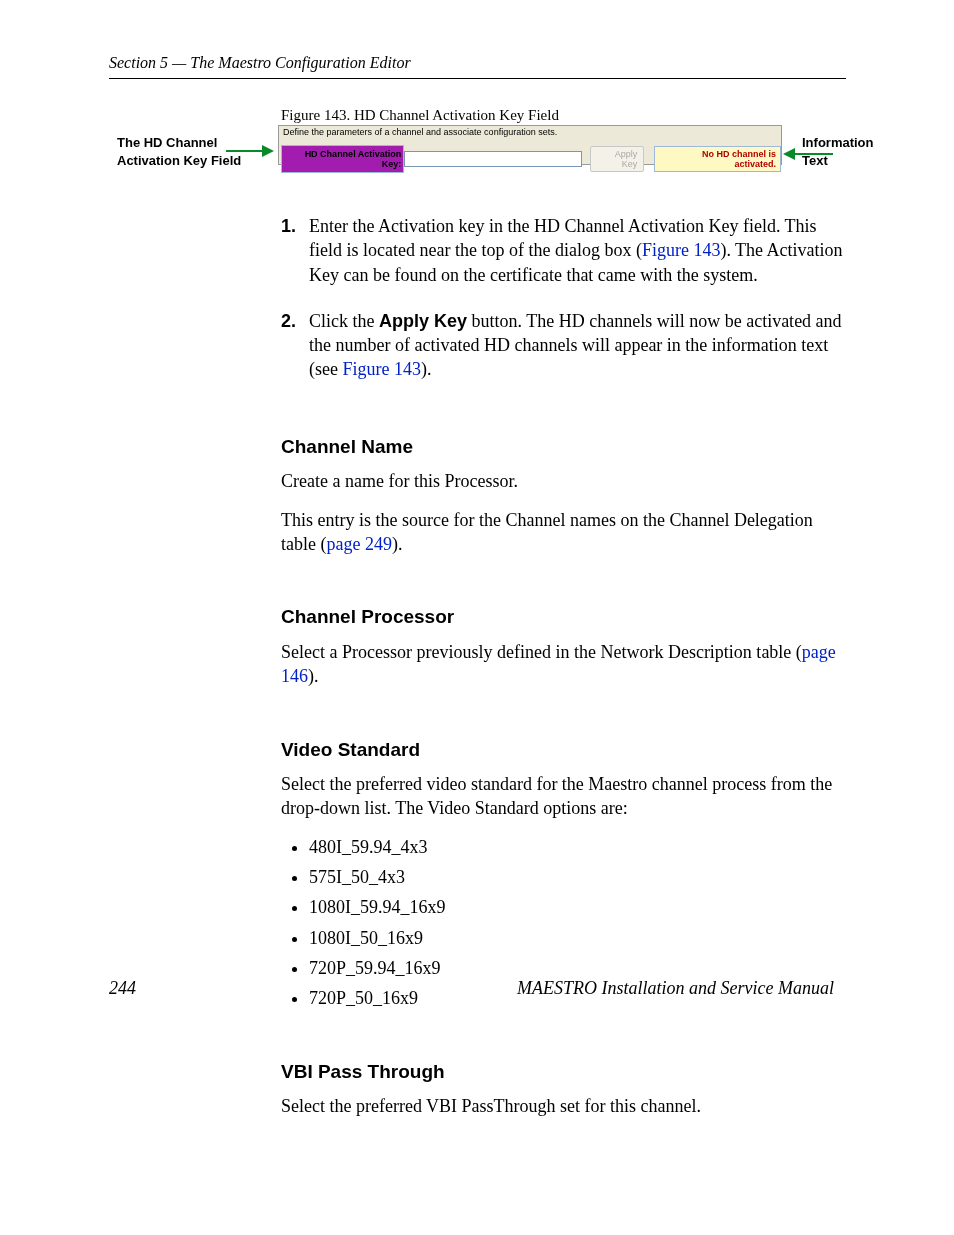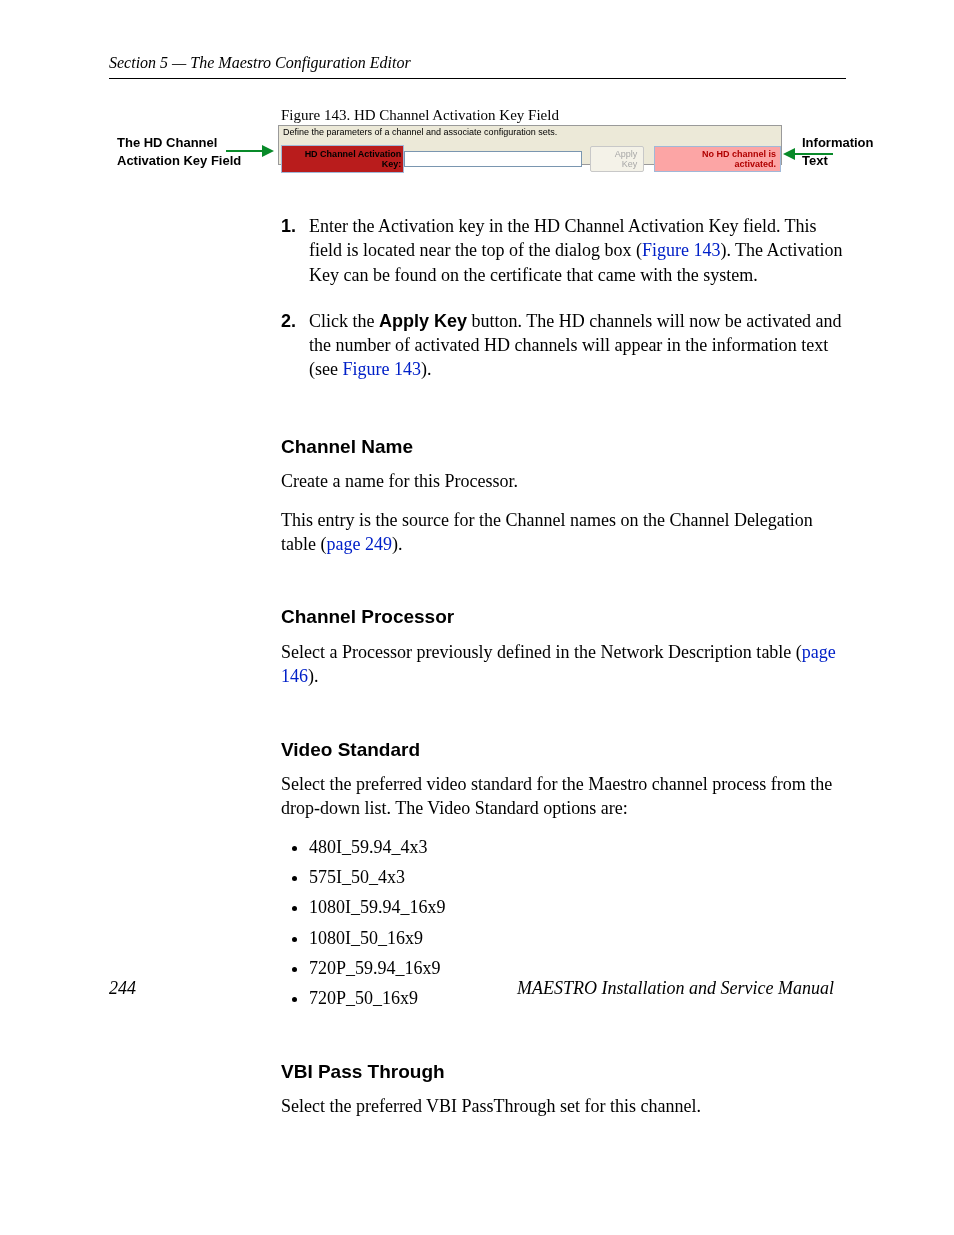--- a/index.html
+++ b/index.html
@@ -87,21 +87,21 @@
     top: 19px;
     display: flex;
     align-items: center;
   }
   .panel-key-label {
     font-size: 9px;
     font-weight: bold;
     color: #000;
     padding: 3px 2px;
     border: 1px solid #a0b8d8;
-    background: #b91c1c;
+    background: #a21caf;
   }
   .panel-input {
     width: 180px;
     height: 16px;
     border: 1px solid #7a96b0;
     background: #fff;
     margin-left: 0px;
     box-sizing: border-box;
   }
   .panel-apply {
@@ -113,21 +113,21 @@
     padding: 2px 6px;
     border-radius: 2px;
   }
   .panel-status {
     margin-left: 10px;
     font-size: 9px;
     font-weight: bold;
     color: #b00000;
     border: 1px solid #a0b8d8;
     padding: 2px 4px;
-    background: #fca5a5;
+    background: #fef9c3;
   }
   
   .arrow-left {
     position: absolute;
     left: 226px;
     top: 145px;
     width: 50px;
     height: 12px;
   }
   .arrow-right {

